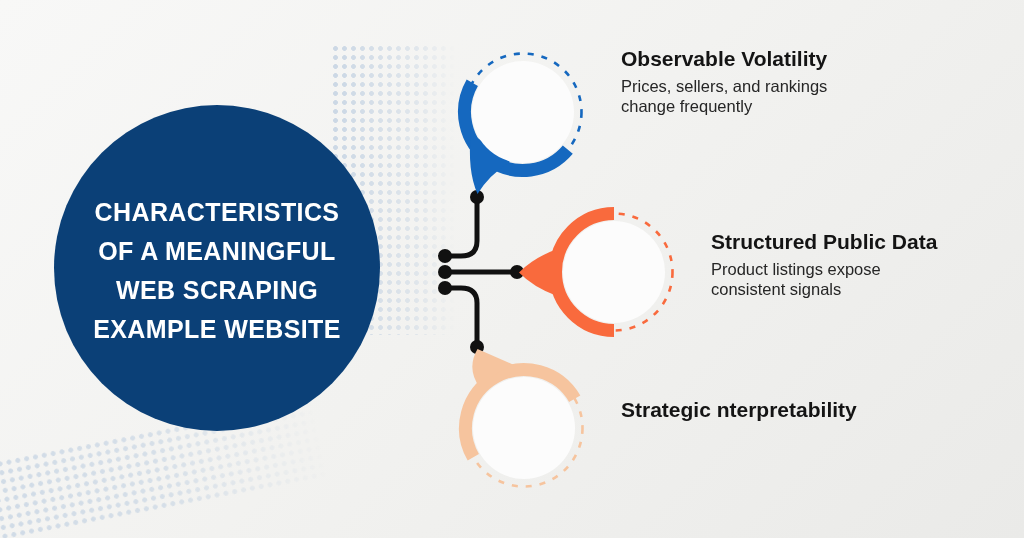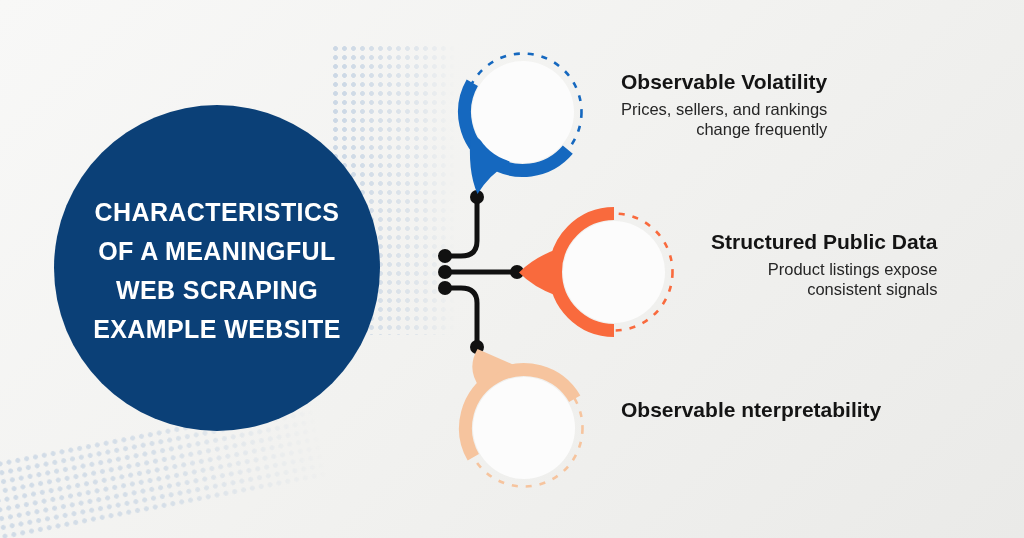--- a/index.html
+++ b/index.html
@@ -29,21 +29,21 @@
   .hub-line{
     fill:#ffffff;font-family:"Liberation Sans","DejaVu Sans",sans-serif;
     font-size:25px;font-weight:700;letter-spacing:.4px;text-anchor:middle;
   }
   .ring-dashed{fill:none;stroke-width:2.6;stroke-dasharray:6 8;}
   .ring-solid{fill:none;stroke-width:13;}
   .ring-inner{fill:#fcfcfc;}
   .wire{fill:none;stroke-width:5;stroke-linecap:round;}
   .label{position:absolute;}
   .label-title{font-size:21px;font-weight:700;color:#141414;line-height:26px;margin-bottom:4px;}
-  .label-desc{font-size:16.5px;color:#262626;line-height:20px;text-align:right;}
+  .label-desc{font-size:16.5px;color:#262626;line-height:20px;}
 </style>
 </head>
 <body>
 
 <div class="canvas">
 
   <div class="halftone halftone-right"></div>
   <div class="halftone halftone-bottom"></div>
 
   <svg class="diagram" width="1024" height="538" viewBox="0 0 1024 538">
@@ -83,35 +83,35 @@
     </g>
 
     <g>
       <circle class="ring-dashed" cx="524" cy="428" r="58.5" stroke="#f6c49e"></circle>
       <path class="ring-solid" d="M473.3,457.3 A58.5,58.5 0 0 1 574.7,398.8" stroke="#f6c49e"></path>
       <path d="M477.5,349 Q466,369 480,388 Q495,372 514,365 Z" fill="#f6c49e"></path>
       <circle class="ring-inner" cx="524" cy="428" r="51"></circle>
     </g>
   </svg>
 
-  <div class="label" style="left:621px;top:69px">
+  <div class="label" style="left:621px;top:46px">
     <div class="label-title">Observable Volatility</div>
     <div class="label-desc">
       <div>Prices, sellers, and rankings</div>
       <div>change frequently</div>
     </div>
   </div>
 
   <div class="label" style="left:711px;top:229px">
     <div class="label-title">Structured Public Data</div>
     <div class="label-desc">
       <div>Product listings expose</div>
       <div>consistent signals</div>
     </div>
   </div>
 
   <div class="label" style="left:621px;top:397px">
-    <div class="label-title">Observable nterpretability</div>
+    <div class="label-title">Strategic nterpretability</div>
     <div class="label-desc">
     </div>
   </div>
 
 </div>
 
 </body></html>

